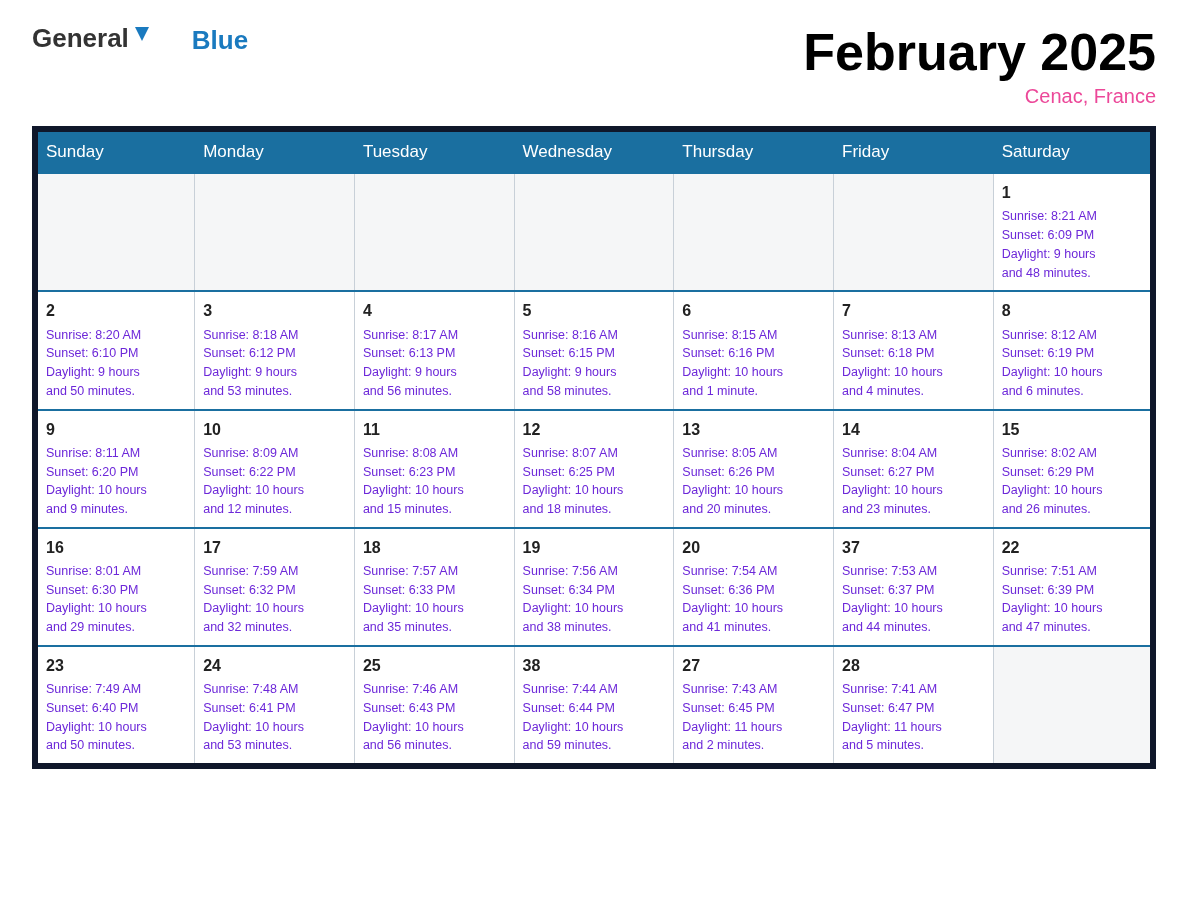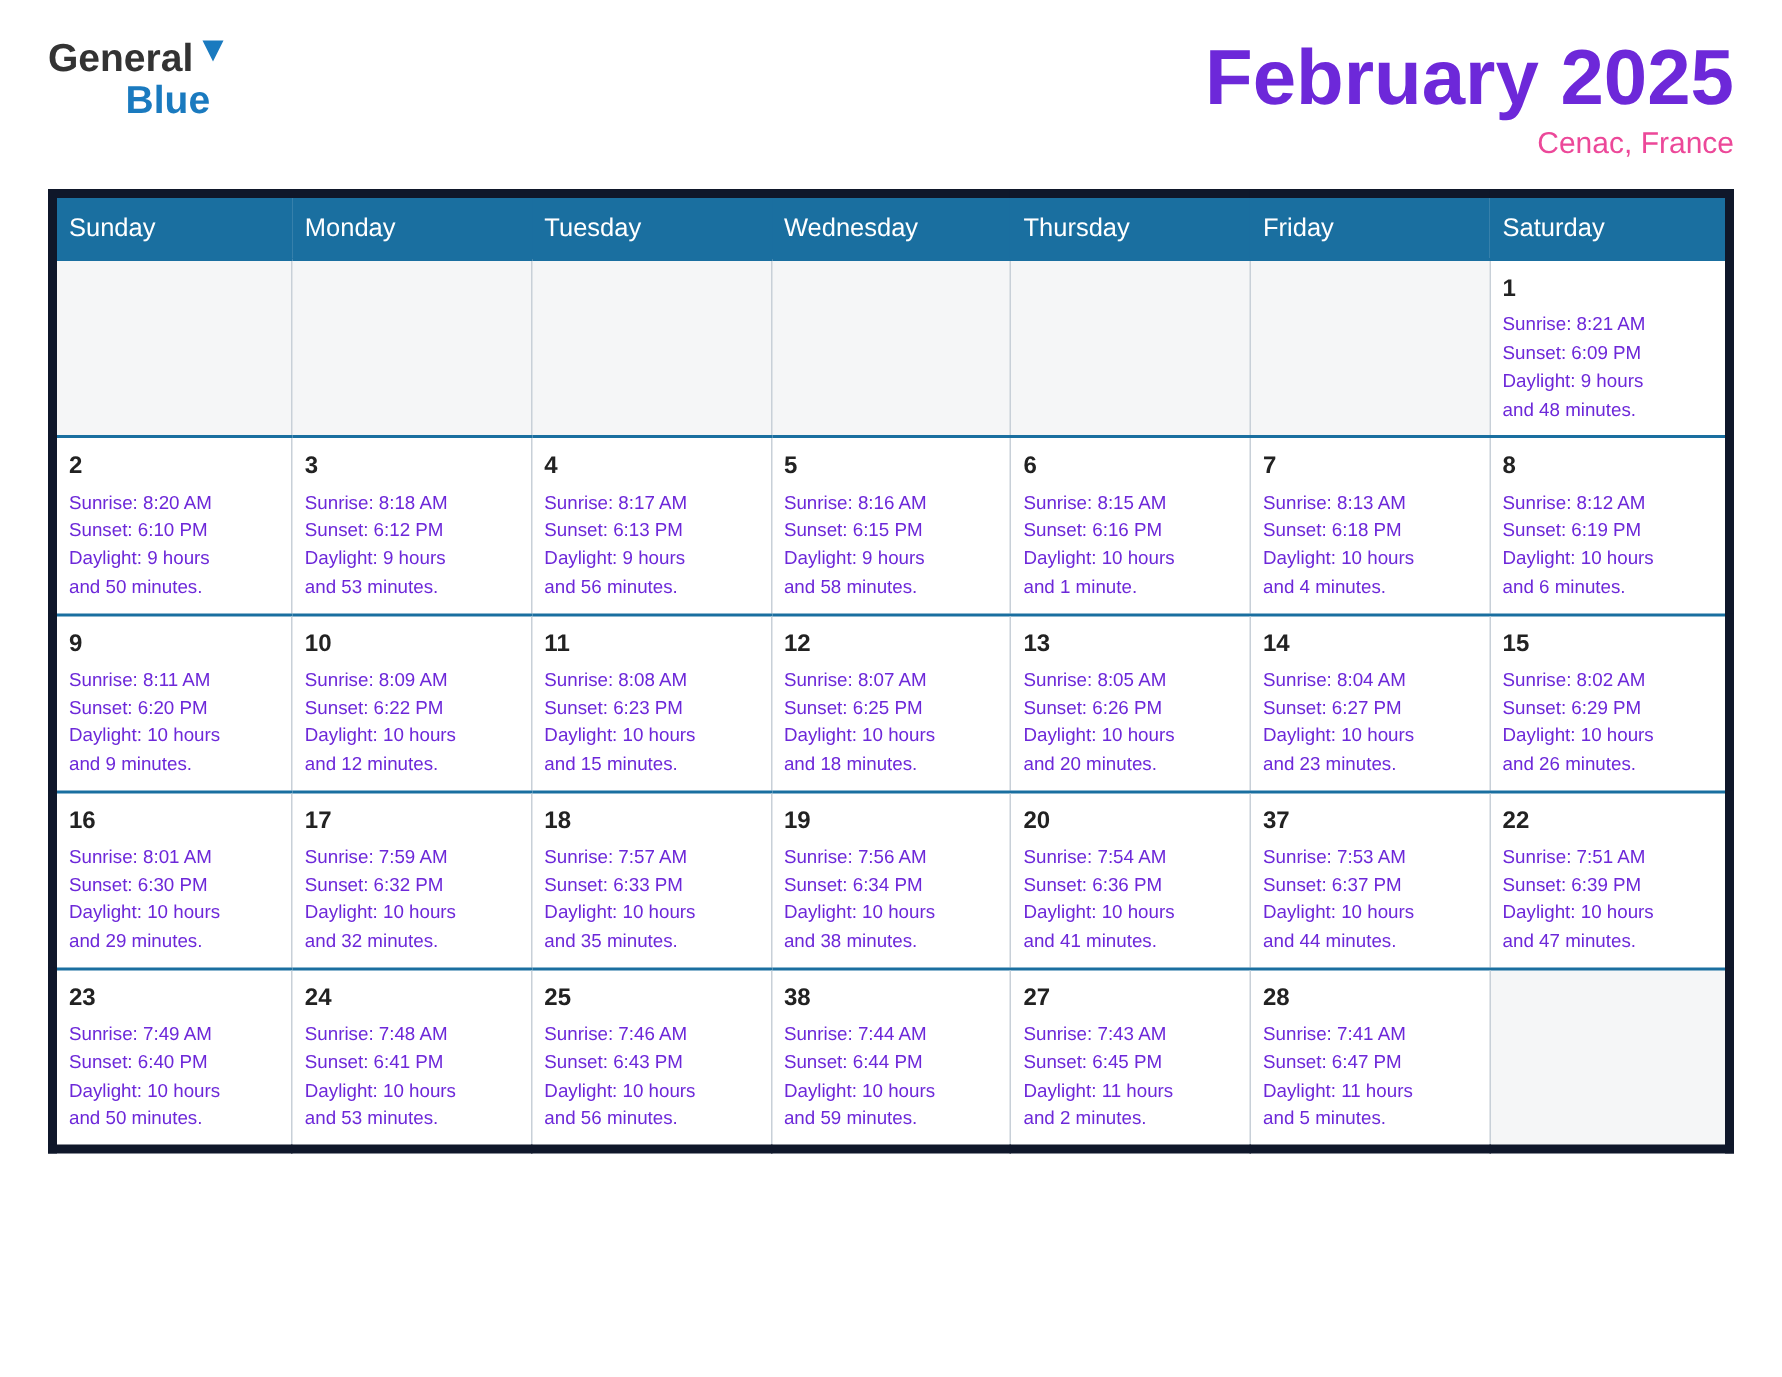--- a/index.html
+++ b/index.html
@@ -14,43 +14,42 @@
       padding: 24px 32px 32px 32px;
     }
     .header {
       display: flex;
       justify-content: space-between;
       align-items: flex-start;
       margin-bottom: 18px;
     }
     .logo {
       display: flex;
-      flex-direction: column;
-      align-items: center;
+      align-items: flex-end;
     }
     .logo-text {
       font-size: 26px;
       font-weight: bold;
       color: #333;
       line-height: 1.1;
     }
     .logo-line2 {
       font-size: 26px;
       font-weight: bold;
       color: #1a7abf;
       line-height: 1;
       margin-left: 39px;
     }
     .title-block {
       text-align: right;
     }
     .title-block h1 {
       font-size: 52px;
       font-weight: bold;
-      color: #6d28d9;
+      color: #000000;
       line-height: 1.1;
     }
     .title-block .subtitle {
       font-size: 20px;
       color: #ec4899;
       margin-top: 4px;
     }
 
     
     .calendar {

